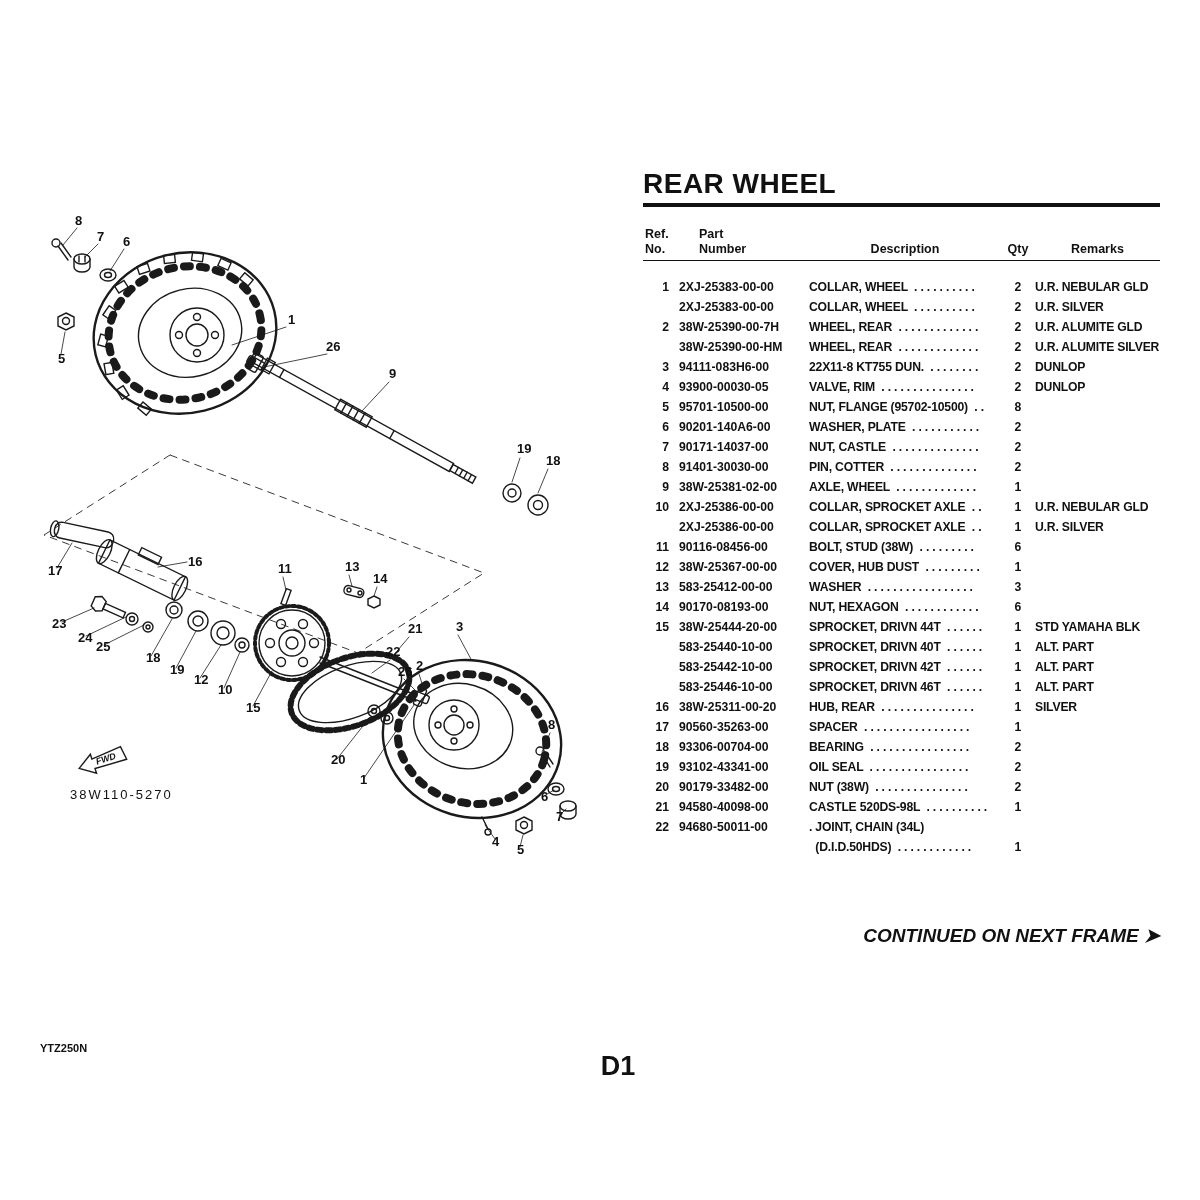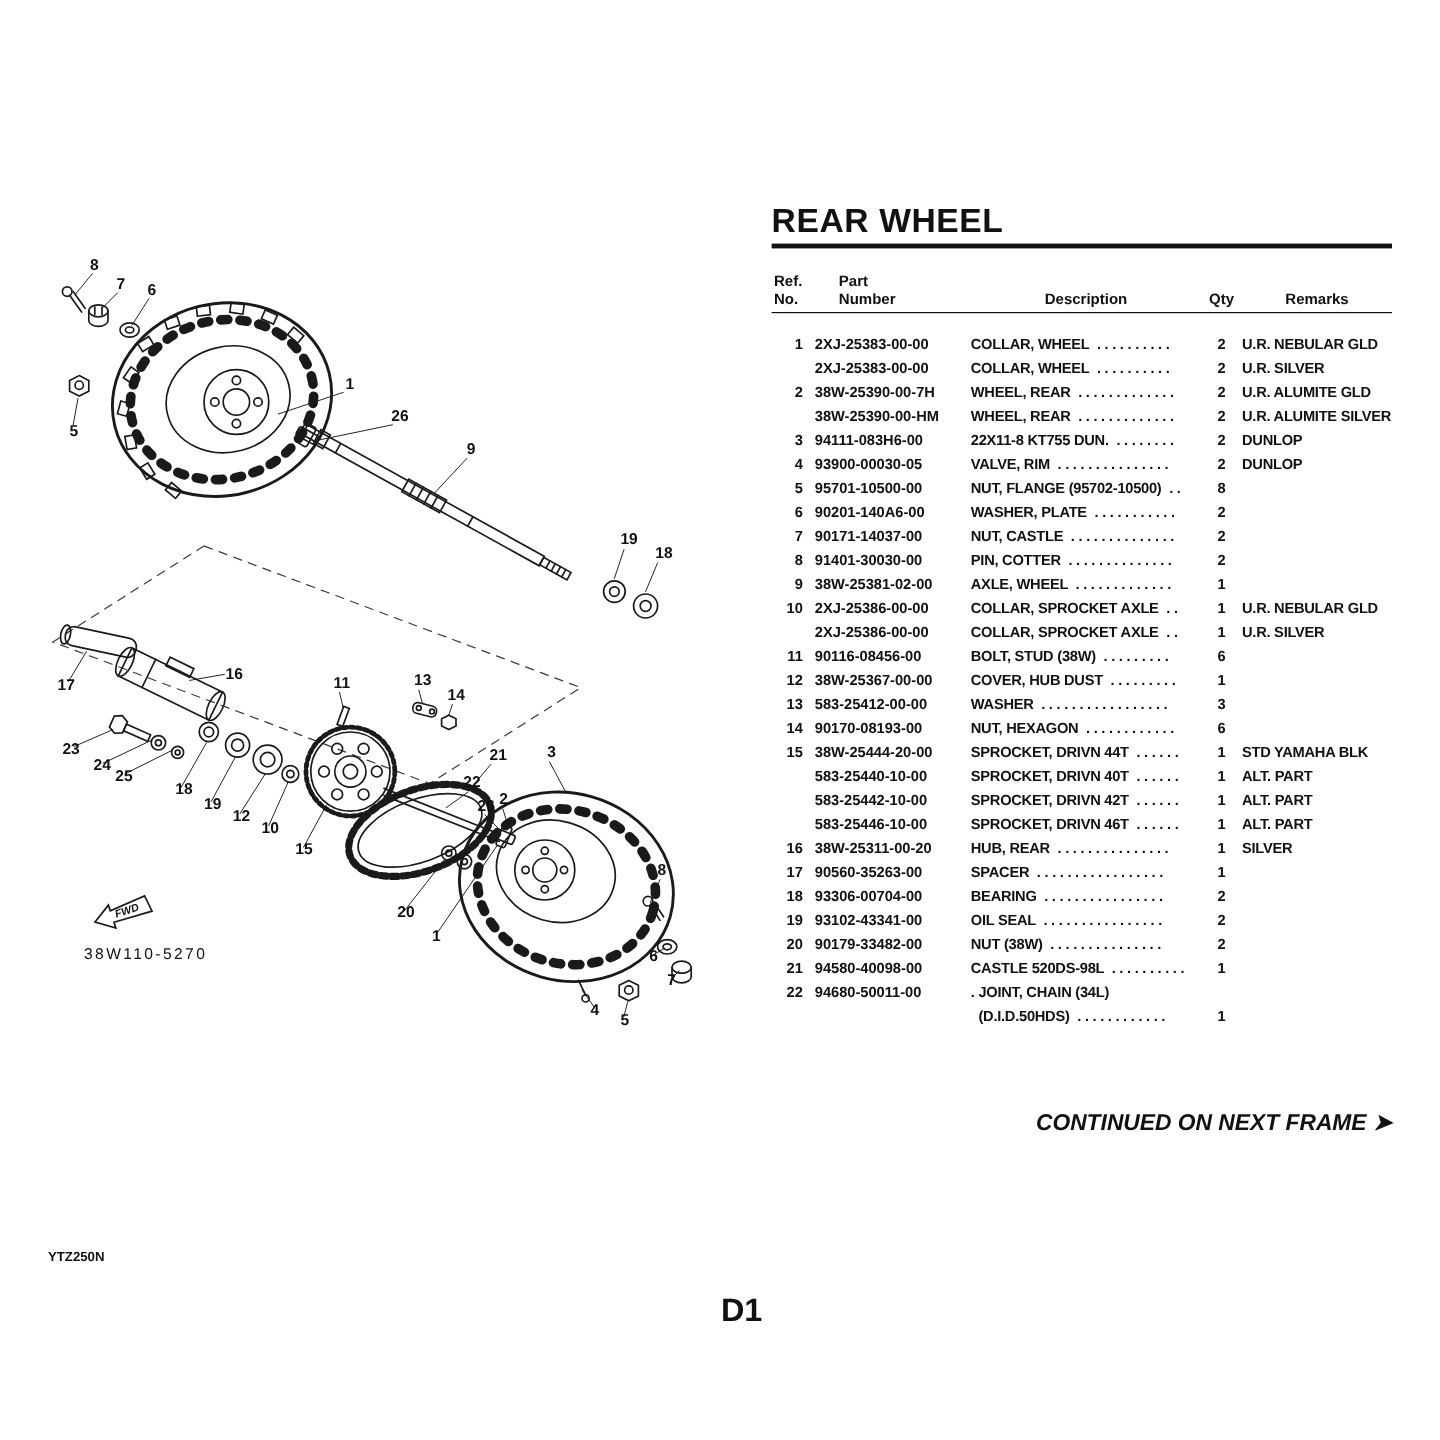--- a/index.html
+++ b/index.html
@@ -51,21 +51,21 @@
   .c-desc { text-align:left; letter-spacing:-0.2px; }
   .c-qty  { text-align:center; }
   .c-rem  { letter-spacing:-0.2px; }
 
   
   .continued {
     position:absolute; left:643px; top:888px; width:517px;
     text-align:right; font-size:19px; font-weight:bold; font-style:italic;margin-top:36px;
   }
   .model-code { position:absolute; left:40px; top:1042px; font-size:11px; font-weight:bold; }
-  .page-number { position:absolute; left:558px; top:1077px; width:120px; text-align:center;
+  .page-number { position:absolute; left:558px; top:1051px; width:120px; text-align:center;
                  font-size:27px; font-weight:bold; }
 </style>
 </head>
 <body>
 
 <div class="page">
 
   <div class="diagram-area">
     <svg id="diagram-svg" viewBox="0 0 600 680" width="600" height="680">
       <g class="ink">

